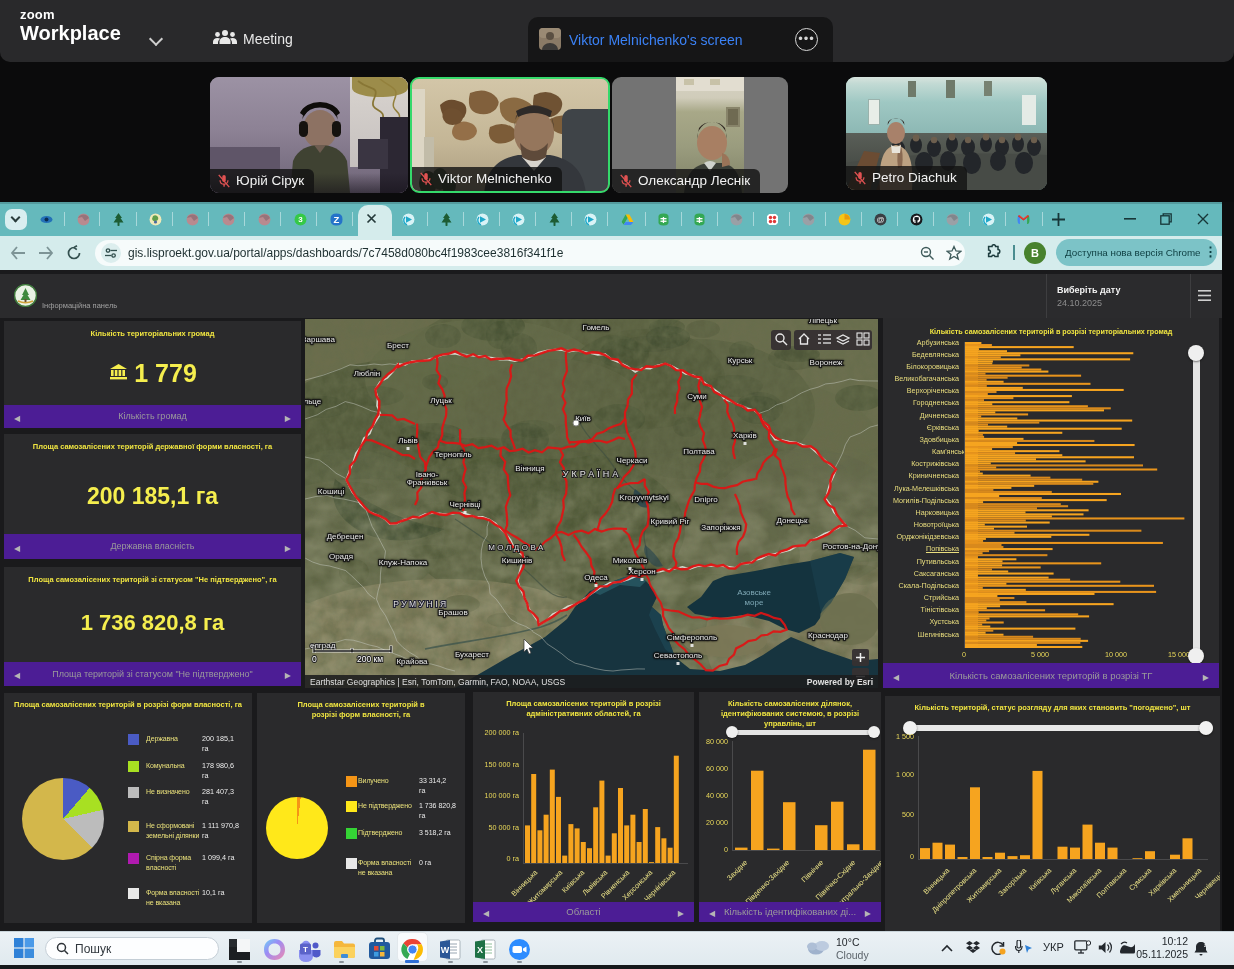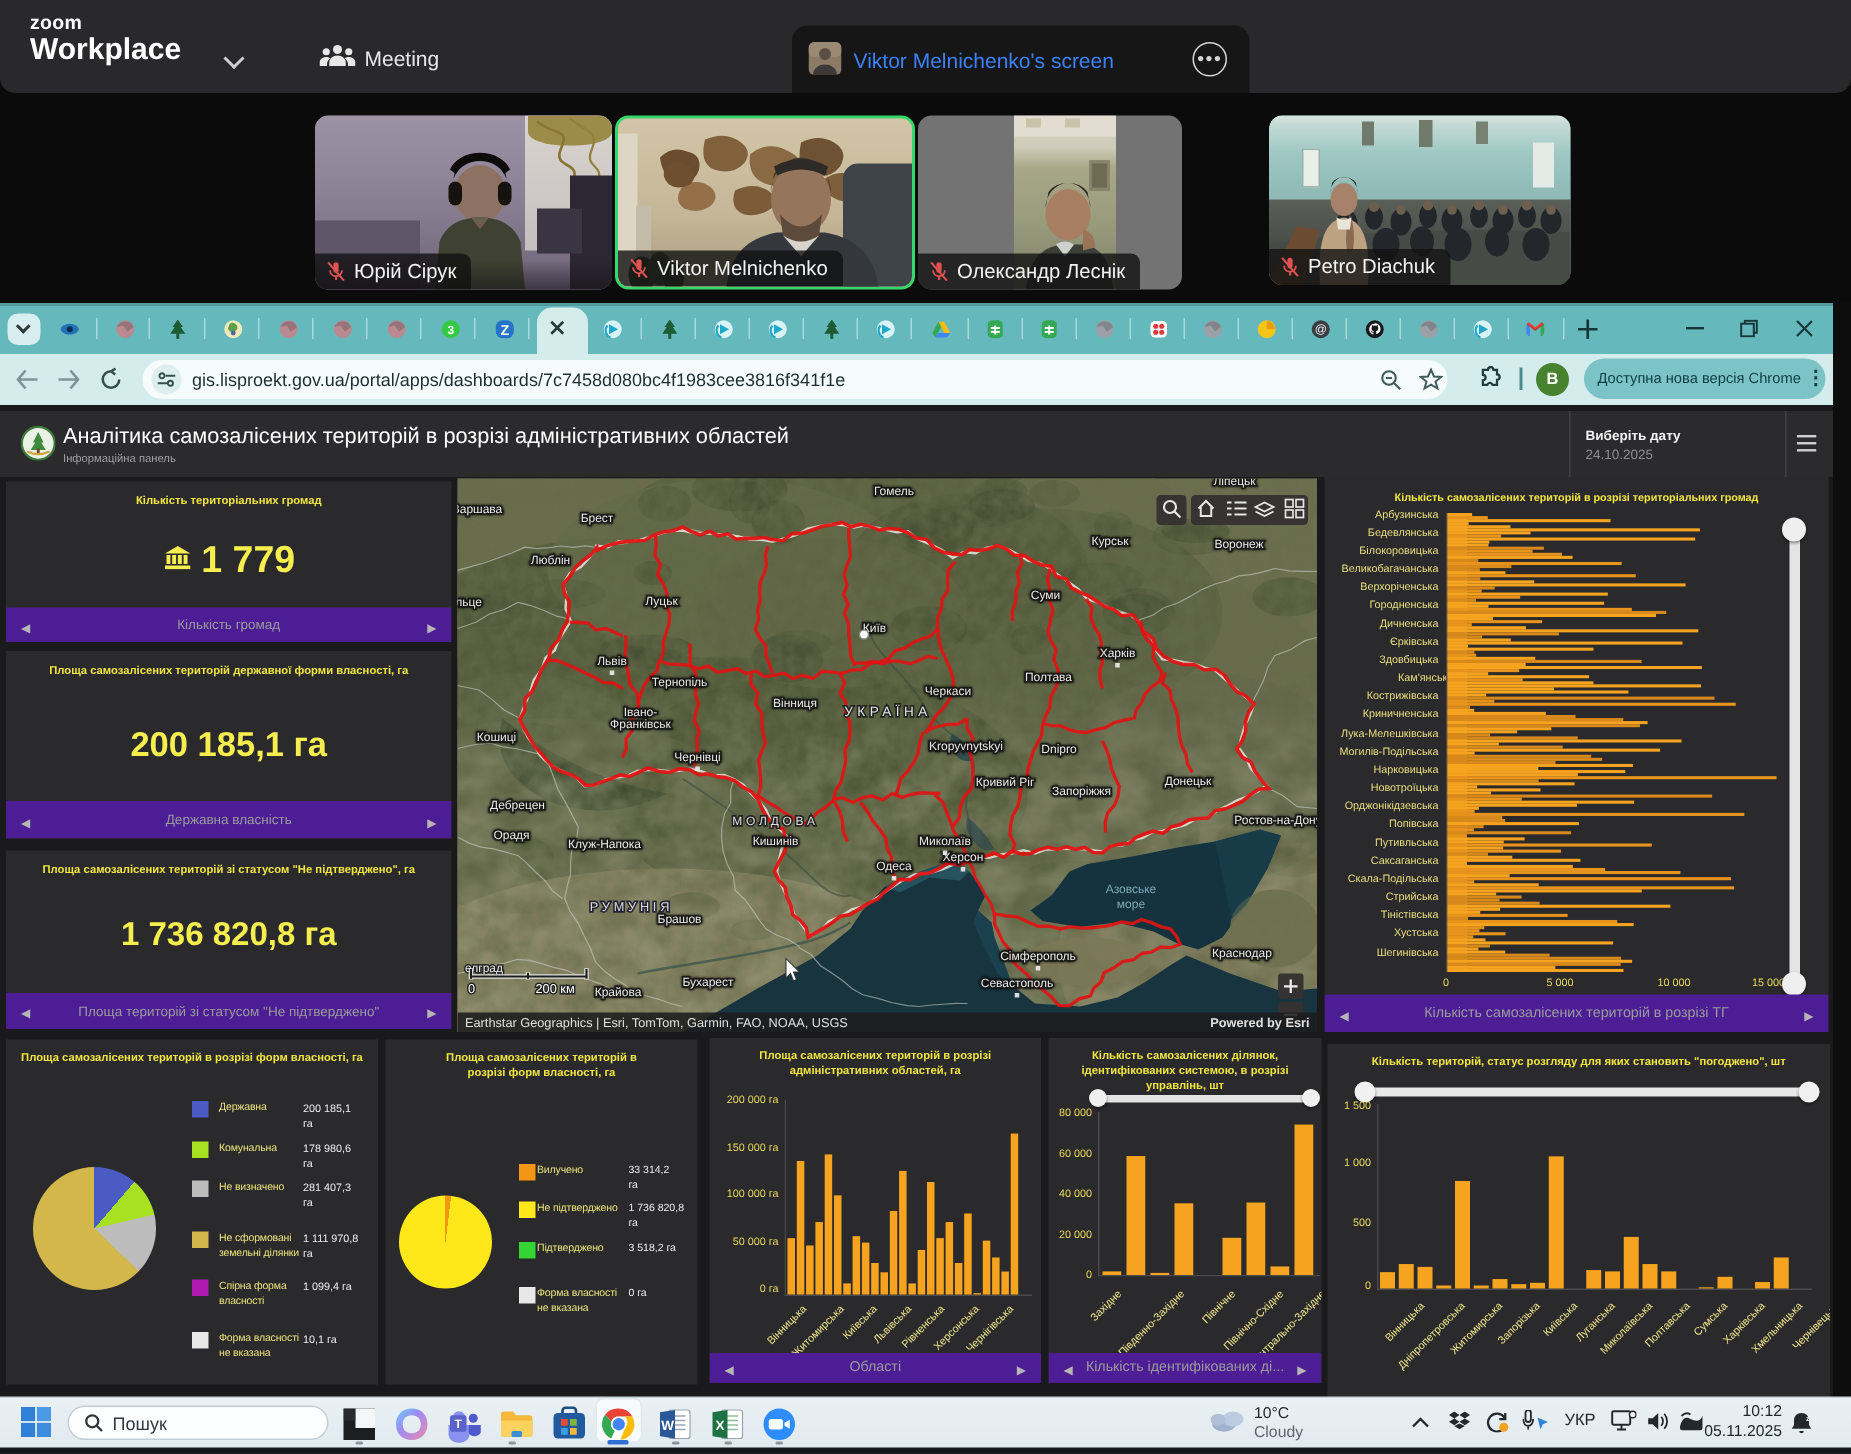--- a/index.html
+++ b/index.html
@@ -429,21 +429,20 @@
       <div class="abs" style="left:1204px;top:42px;color:#0d3d40;font-size:13px;font-weight:bold;line-height:16px;">⋮</div>
     </div>
 <div class="abs" style="left:0;top:270px;width:1222px;height:661px;background:#1a1a1c;"></div>
     <div class="abs" style="left:0;top:274px;width:1222px;height:44px;background:#2b2b2d;"></div>
     <svg class="abs" style="left:14px;top:284px" width="23" height="23" viewBox="0 0 23 23">
 <circle cx="11.5" cy="11.5" r="11" fill="#e9f2e4" stroke="#3f7a3c" stroke-width="1.5"></circle>
 <path d="M11.5 4 L15 11 H13.5 L16.5 16 H6.5 L9.5 11 H8 Z" fill="#3f8a3c"></path>
 <rect x="10.5" y="15" width="2" height="3.5" fill="#6a4d2e"></rect>
 <path d="M4 17 q7.5 3.5 15 0" stroke="#cfa23a" stroke-width="1.4" fill="none"></path>
 </svg>
-    <div class="abs" style="left:42px;top:283px;color:#ffffff;font-size:14.5px;">Аналітика самозалісених територій в розрізі адміністративних областей</div>
     <div class="abs" style="left:42px;top:301px;color:#a0a0a0;font-size:7.5px;">Інформаційна панель</div>
     <div class="abs" style="left:1046px;top:274px;width:1px;height:44px;background:#3e3e40;"></div>
     <div class="abs" style="left:1190px;top:274px;width:1px;height:44px;background:#3e3e40;"></div>
     <div class="abs" style="left:1057px;top:285px;color:#f2f2f2;font-size:9px;font-weight:bold;">Виберіть дату</div>
     <div class="abs" style="left:1057px;top:298px;color:#8d8d8d;font-size:9px;">24.10.2025</div>
     <svg class="abs" style="left:1198px;top:290px" width="13" height="12">
       <rect width="13" height="1.6" y="0" fill="#cfcfcf"></rect>
       <rect width="13" height="1.6" y="4.7" fill="#cfcfcf"></rect>
       <rect width="13" height="1.6" y="9.4" fill="#cfcfcf"></rect>
     </svg>
@@ -745,21 +744,21 @@
       <div class="abs" style="left:0;top:104.7px;width:76px;text-align:right;font-size:7.2px;color:#eade7e;white-space:nowrap;">Єрківська</div>
       <div class="abs" style="left:0;top:116.9px;width:76px;text-align:right;font-size:7.2px;color:#eade7e;white-space:nowrap;">Здовбицька</div>
       <div class="abs" style="left:0;top:129.0px;width:86px;text-align:right;font-size:7.2px;color:#eade7e;white-space:nowrap;">Кам'янська</div>
       <div class="abs" style="left:0;top:141.2px;width:76px;text-align:right;font-size:7.2px;color:#eade7e;white-space:nowrap;">Кострижівська</div>
       <div class="abs" style="left:0;top:153.4px;width:76px;text-align:right;font-size:7.2px;color:#eade7e;white-space:nowrap;">Криничненська</div>
       <div class="abs" style="left:0;top:165.5px;width:76px;text-align:right;font-size:7.2px;color:#eade7e;white-space:nowrap;">Лука-Мелешківська</div>
       <div class="abs" style="left:0;top:177.7px;width:76px;text-align:right;font-size:7.2px;color:#eade7e;white-space:nowrap;">Могилів-Подільська</div>
       <div class="abs" style="left:0;top:189.9px;width:76px;text-align:right;font-size:7.2px;color:#eade7e;white-space:nowrap;">Нарковицька</div>
       <div class="abs" style="left:0;top:202.1px;width:76px;text-align:right;font-size:7.2px;color:#eade7e;white-space:nowrap;">Новотроїцька</div>
       <div class="abs" style="left:0;top:214.2px;width:76px;text-align:right;font-size:7.2px;color:#eade7e;white-space:nowrap;">Орджонікідзевська</div>
-      <div class="abs" style="left:0;top:226.4px;width:76px;text-align:right;font-size:7.2px;color:#eade7e;white-space:nowrap;">Попівська</div>
+      <div class="abs" style="left:0;top:226.4px;width:76px;text-align:right;font-size:7.2px;color:#eade7e;white-space:nowrap;text-decoration:underline;">Попівська</div>
       <div class="abs" style="left:0;top:238.6px;width:76px;text-align:right;font-size:7.2px;color:#eade7e;white-space:nowrap;">Путивльська</div>
       <div class="abs" style="left:0;top:250.7px;width:76px;text-align:right;font-size:7.2px;color:#eade7e;white-space:nowrap;">Саксаганська</div>
       <div class="abs" style="left:0;top:262.9px;width:76px;text-align:right;font-size:7.2px;color:#eade7e;white-space:nowrap;">Скала-Подільська</div>
       <div class="abs" style="left:0;top:275.1px;width:76px;text-align:right;font-size:7.2px;color:#eade7e;white-space:nowrap;">Стрийська</div>
       <div class="abs" style="left:0;top:287.2px;width:76px;text-align:right;font-size:7.2px;color:#eade7e;white-space:nowrap;">Тіністівська</div>
       <div class="abs" style="left:0;top:299.4px;width:76px;text-align:right;font-size:7.2px;color:#eade7e;white-space:nowrap;">Хустська</div>
       <div class="abs" style="left:0;top:311.6px;width:76px;text-align:right;font-size:7.2px;color:#eade7e;white-space:nowrap;">Шегинівська</div>
       <svg class="abs" style="left:81px;top:24px" width="236" height="306" viewBox="0 0 236 306">
         <line x1="0.5" y1="0" x2="0.5" y2="306" stroke="#4a4a4c" stroke-width="1"></line>
         <rect x="1" y="0" width="13" height="306" fill="#ef9d1e" opacity=".8"></rect>

